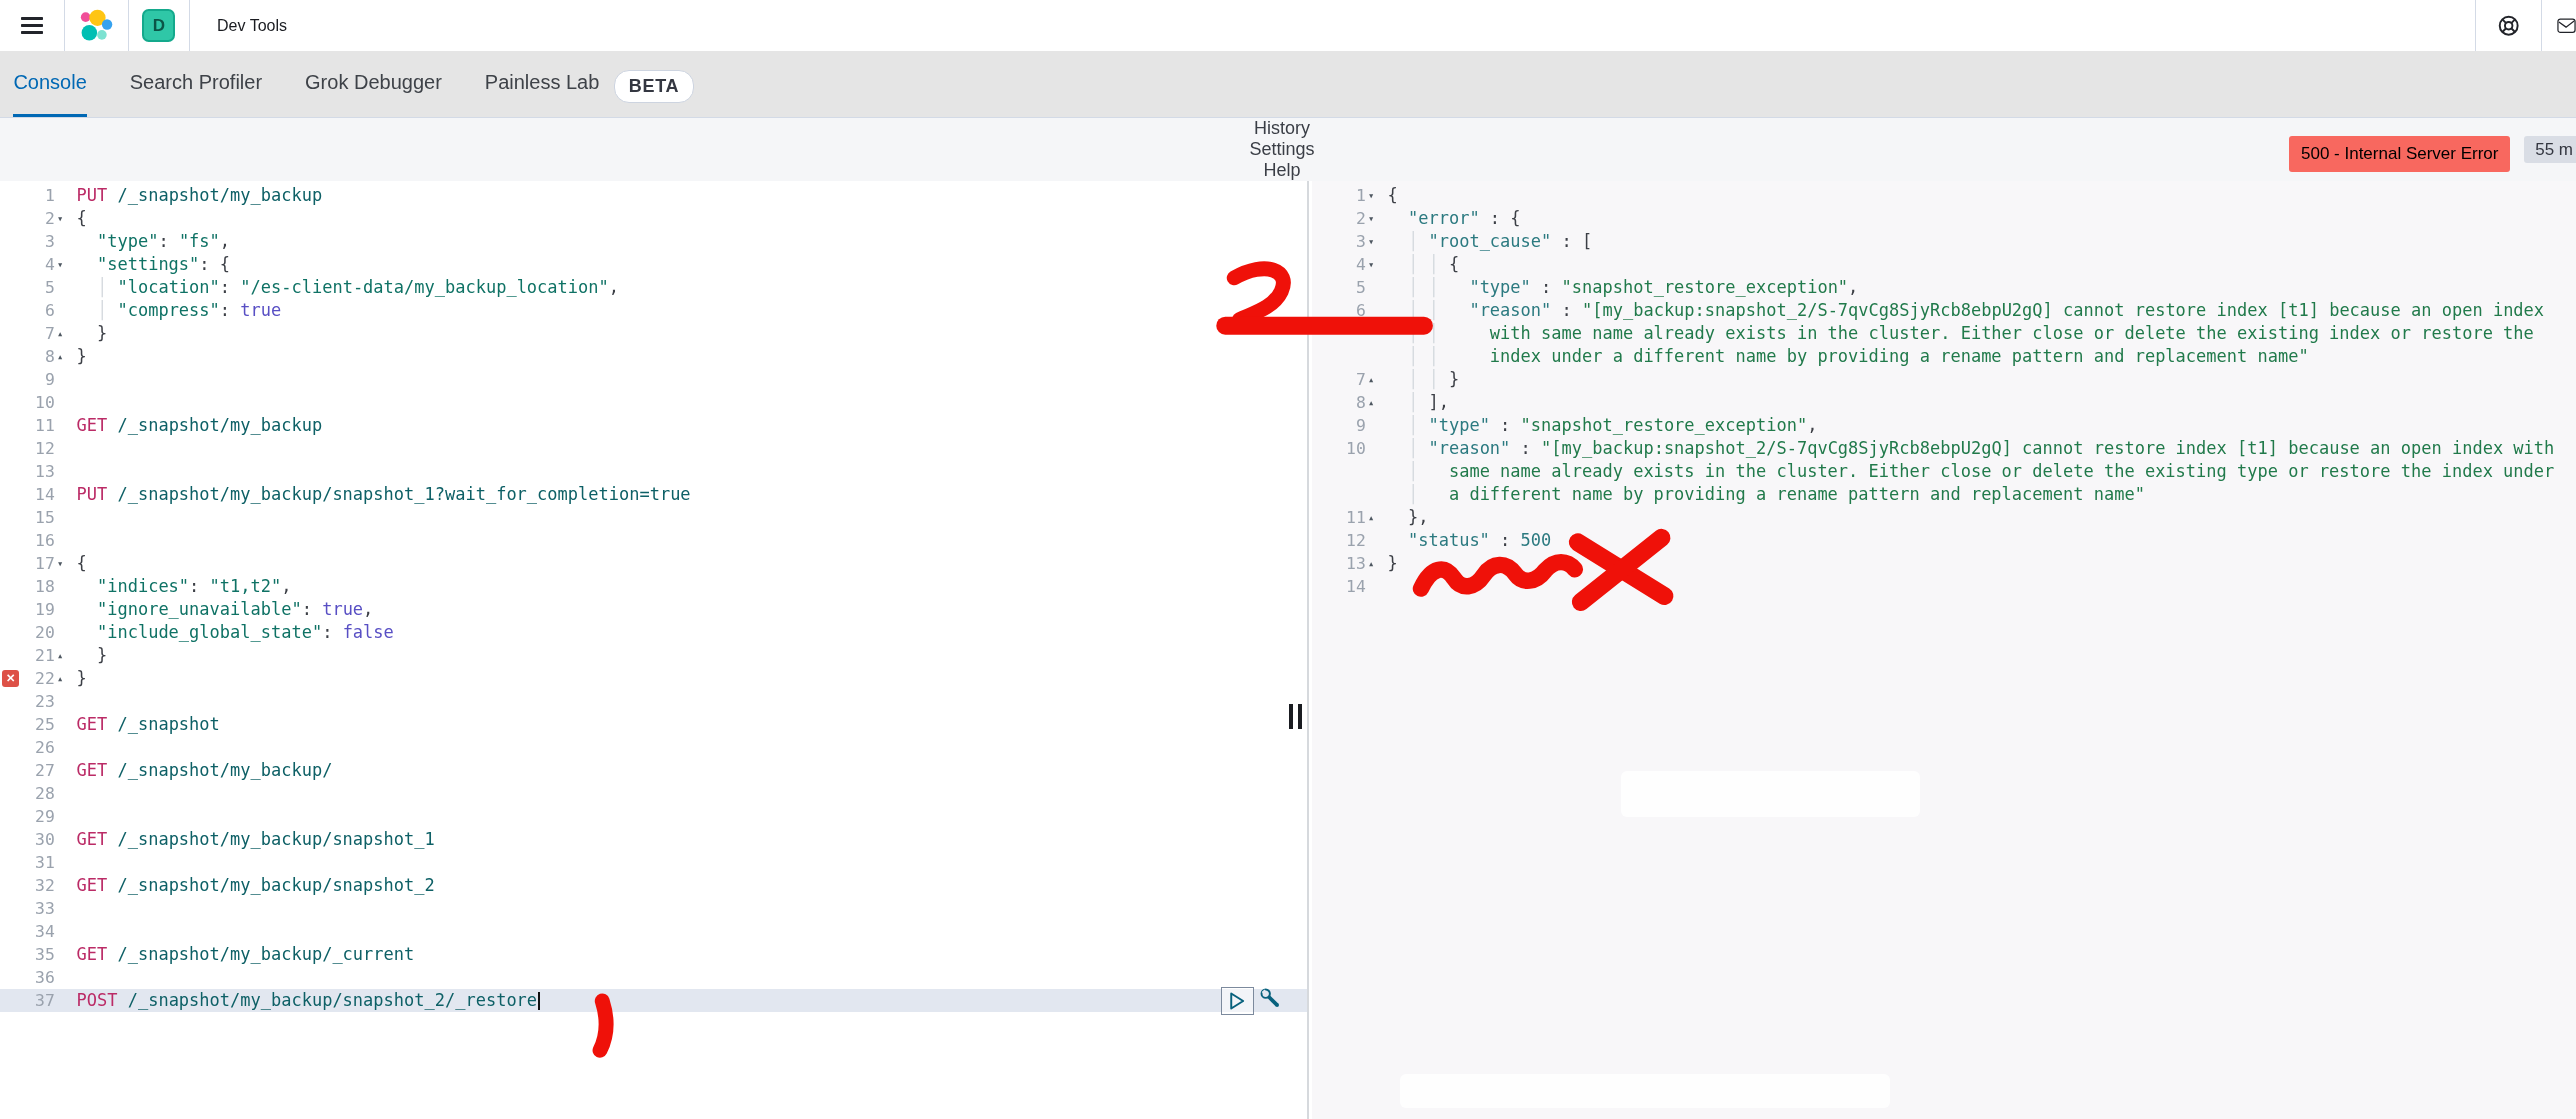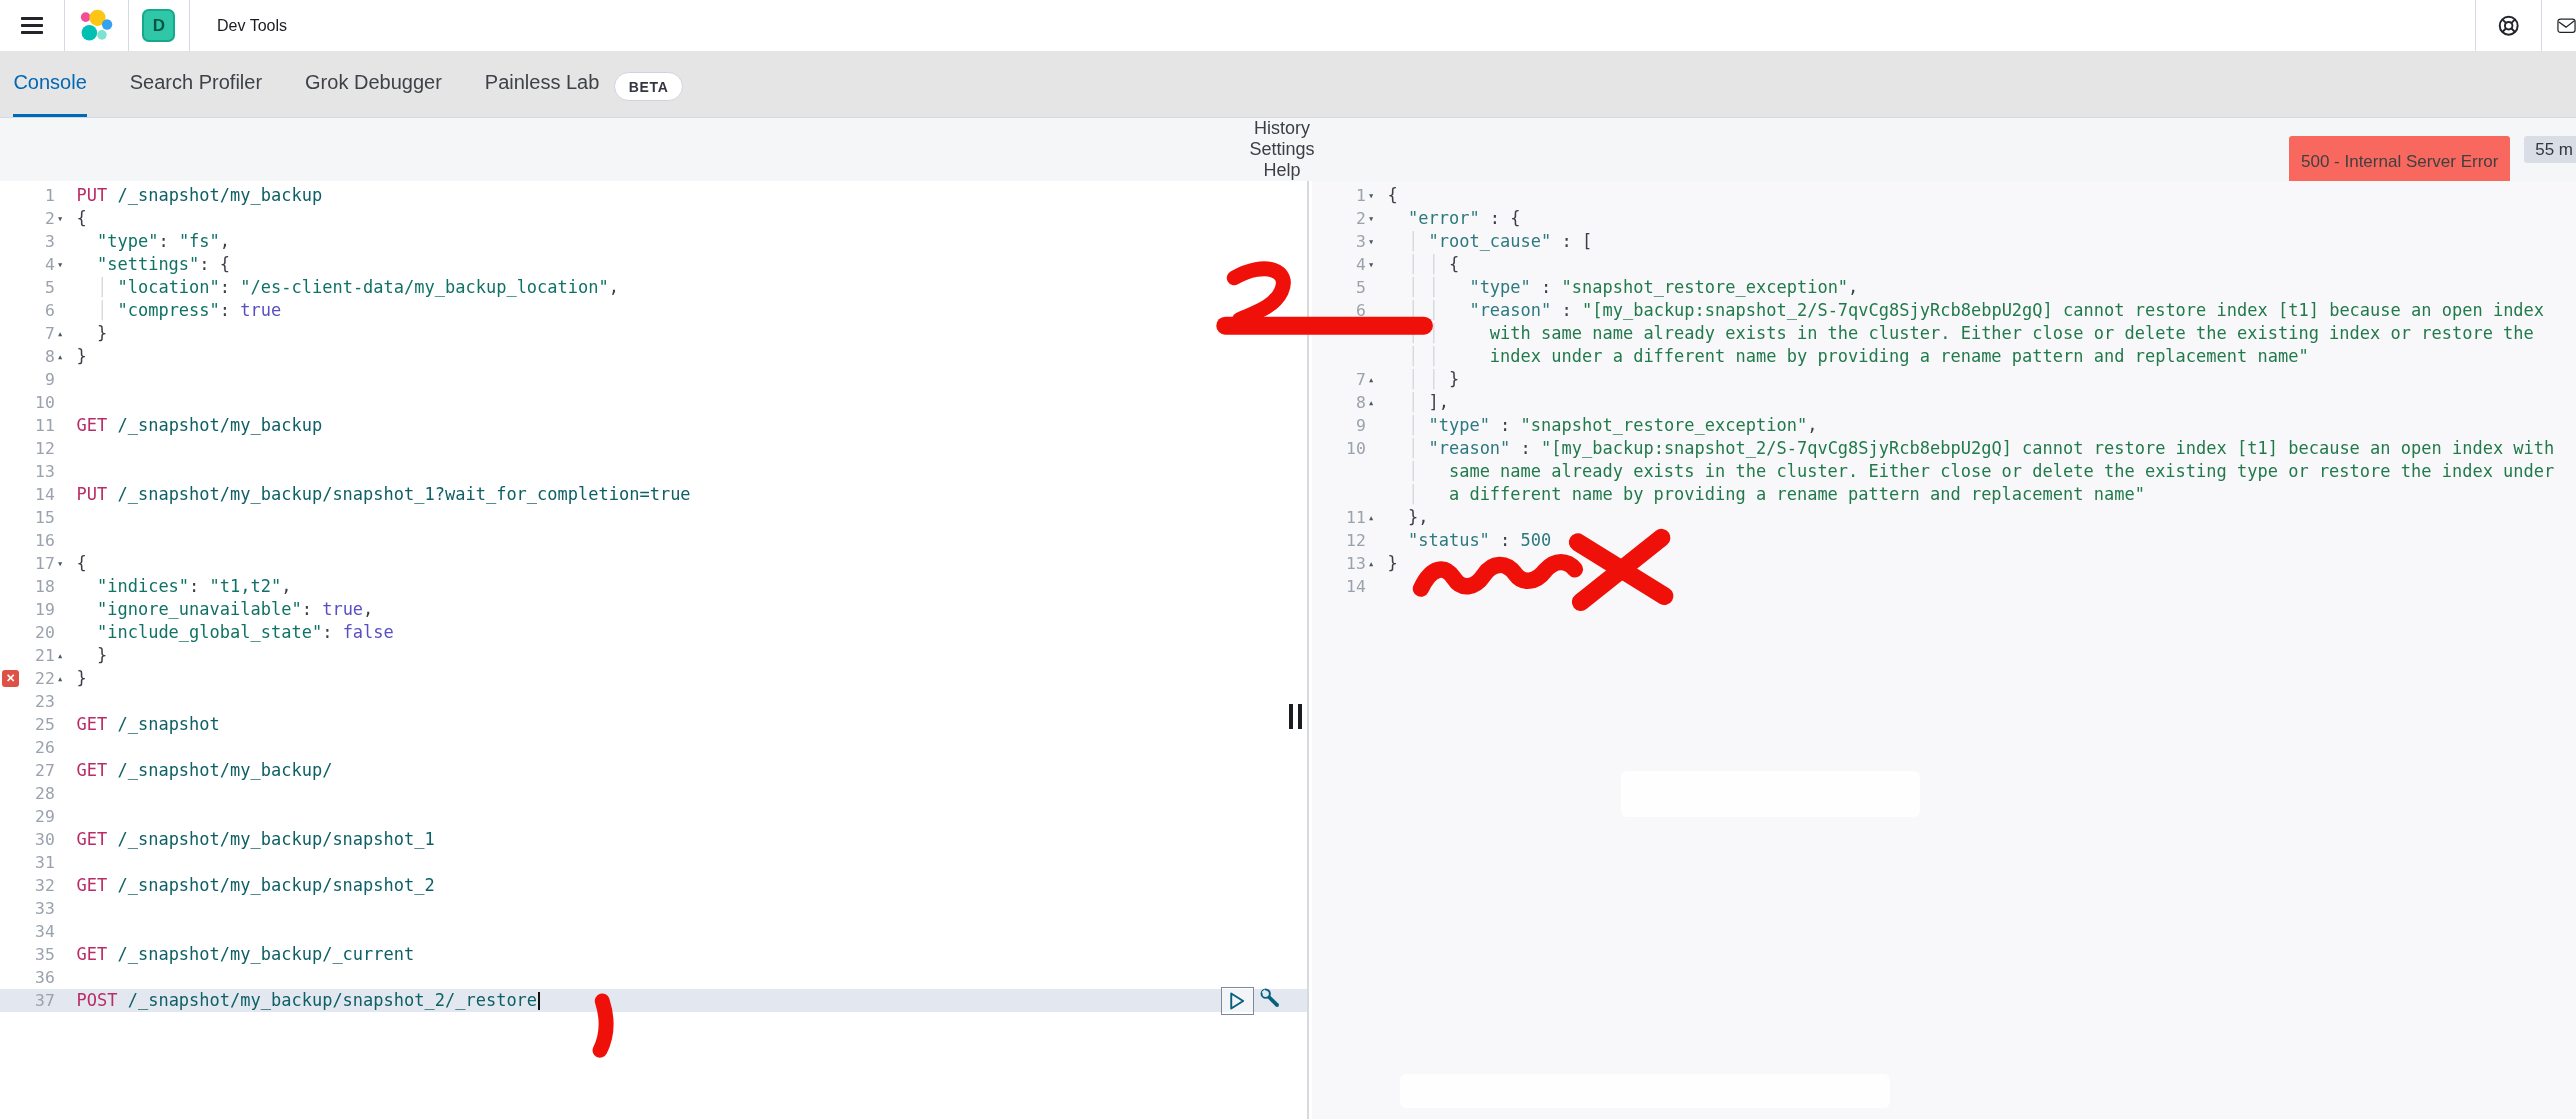--- a/index.html
+++ b/index.html
@@ -18,27 +18,27 @@
   .htitle{font-size:16px;color:#1a1c21;margin-left:27px;font-weight:500;}
   .hright{position:absolute;right:0;top:0;height:51px;display:flex;align-items:center;}
   .hicon{width:66px;height:51px;display:flex;align-items:center;justify-content:center;}
   
   .tabbar{position:absolute;left:0;top:51px;width:2576px;height:67px;background:#e5e5e5;
           border-bottom:0.7px solid #d3dae6;display:flex;align-items:stretch;padding-left:13.4px;box-sizing:border-box;}
   .tab{display:flex;align-items:center;margin-right:43px;font-size:20px;color:#3e4248;cursor:pointer;
        border-bottom:3px solid transparent;box-sizing:border-box;}
   .tab.active{color:#0068b4;border-bottom-color:#0068b4;}
   .beta-pill{margin-left:15px;border:1.5px solid #cdd4e0;border-radius:15px;padding:5.2px 13.4px;
-             font-size:14px;font-weight:bold;letter-spacing:0.7px;color:#343741;background:#fff;margin-top:8px;}
+             font-size:18px;font-weight:bold;letter-spacing:0.7px;color:#343741;background:#fff;margin-top:8px;}
   
   .menubar{position:absolute;left:0;top:118px;width:2576px;height:63px;background:#f5f6f8;
            display:flex;align-items:center;padding-left:13.4px;box-sizing:border-box;flex-direction:column;}
   .mitem{font-size:18px;color:#3a3e46;margin-right:25.4px;cursor:pointer;}
-  .badge-red{position:absolute;top:18px;left:2289px;height:28px;line-height:27px;padding:12px 12px;border-radius:3px;
-             background:#f8685f;color:#404040;font-size:17px;}
+  .badge-red{position:absolute;top:18px;left:2289px;height:28px;line-height:27px;padding:4px 12px;border-radius:3px;
+             background:#f8685f;color:#000000;font-size:17px;}
   .badge-gray{position:absolute;top:18px;left:2524px;height:27px;line-height:27px;padding:0 11.2px;border-radius:3px;
               background:#d9dde5;color:#343741;font-size:17px;white-space:nowrap;}
   
   .editor{position:absolute;top:181px;height:938px;font-family:"DejaVu Sans Mono","Liberation Mono",monospace;}
   .editor.left{left:0;width:1307px;background:#fff;padding-top:3px;box-sizing:border-box;}
   .editor.right{left:1312px;width:1264px;background:#f8f7f9;padding-top:3px;box-sizing:border-box;}
   .divider{position:absolute;left:1307px;top:181px;width:2.2px;height:938px;background:#d6d9dd;}
   .draghandle{position:absolute;left:1289px;top:704px;width:13.4px;height:25.4px;display:flex;gap:5.2px;cursor:col-resize;}
   .draghandle i{display:block;width:3.7px;height:25.4px;background:#1a1c21;}
   .crow{height:23px;display:flex;align-items:center;font-size:17px;line-height:23px;position:relative;white-space:pre;}

